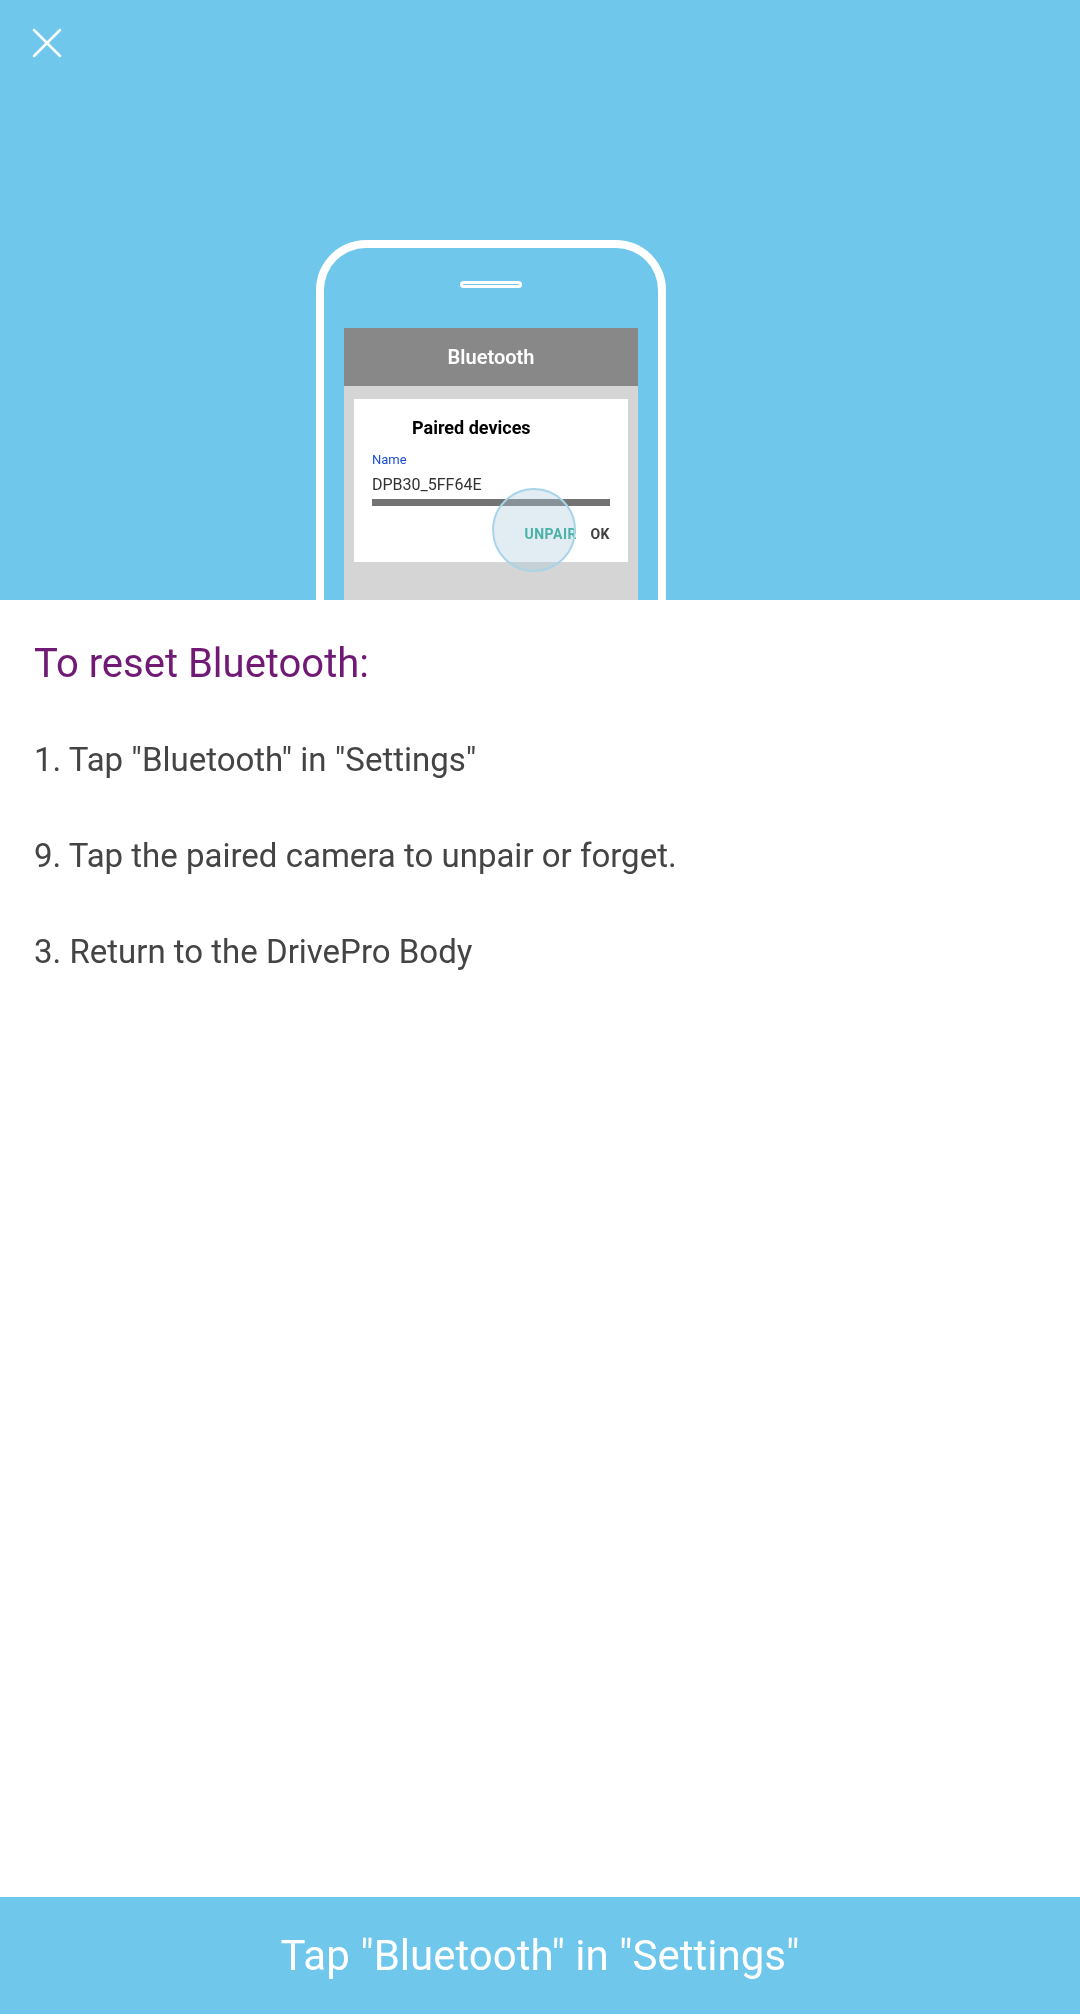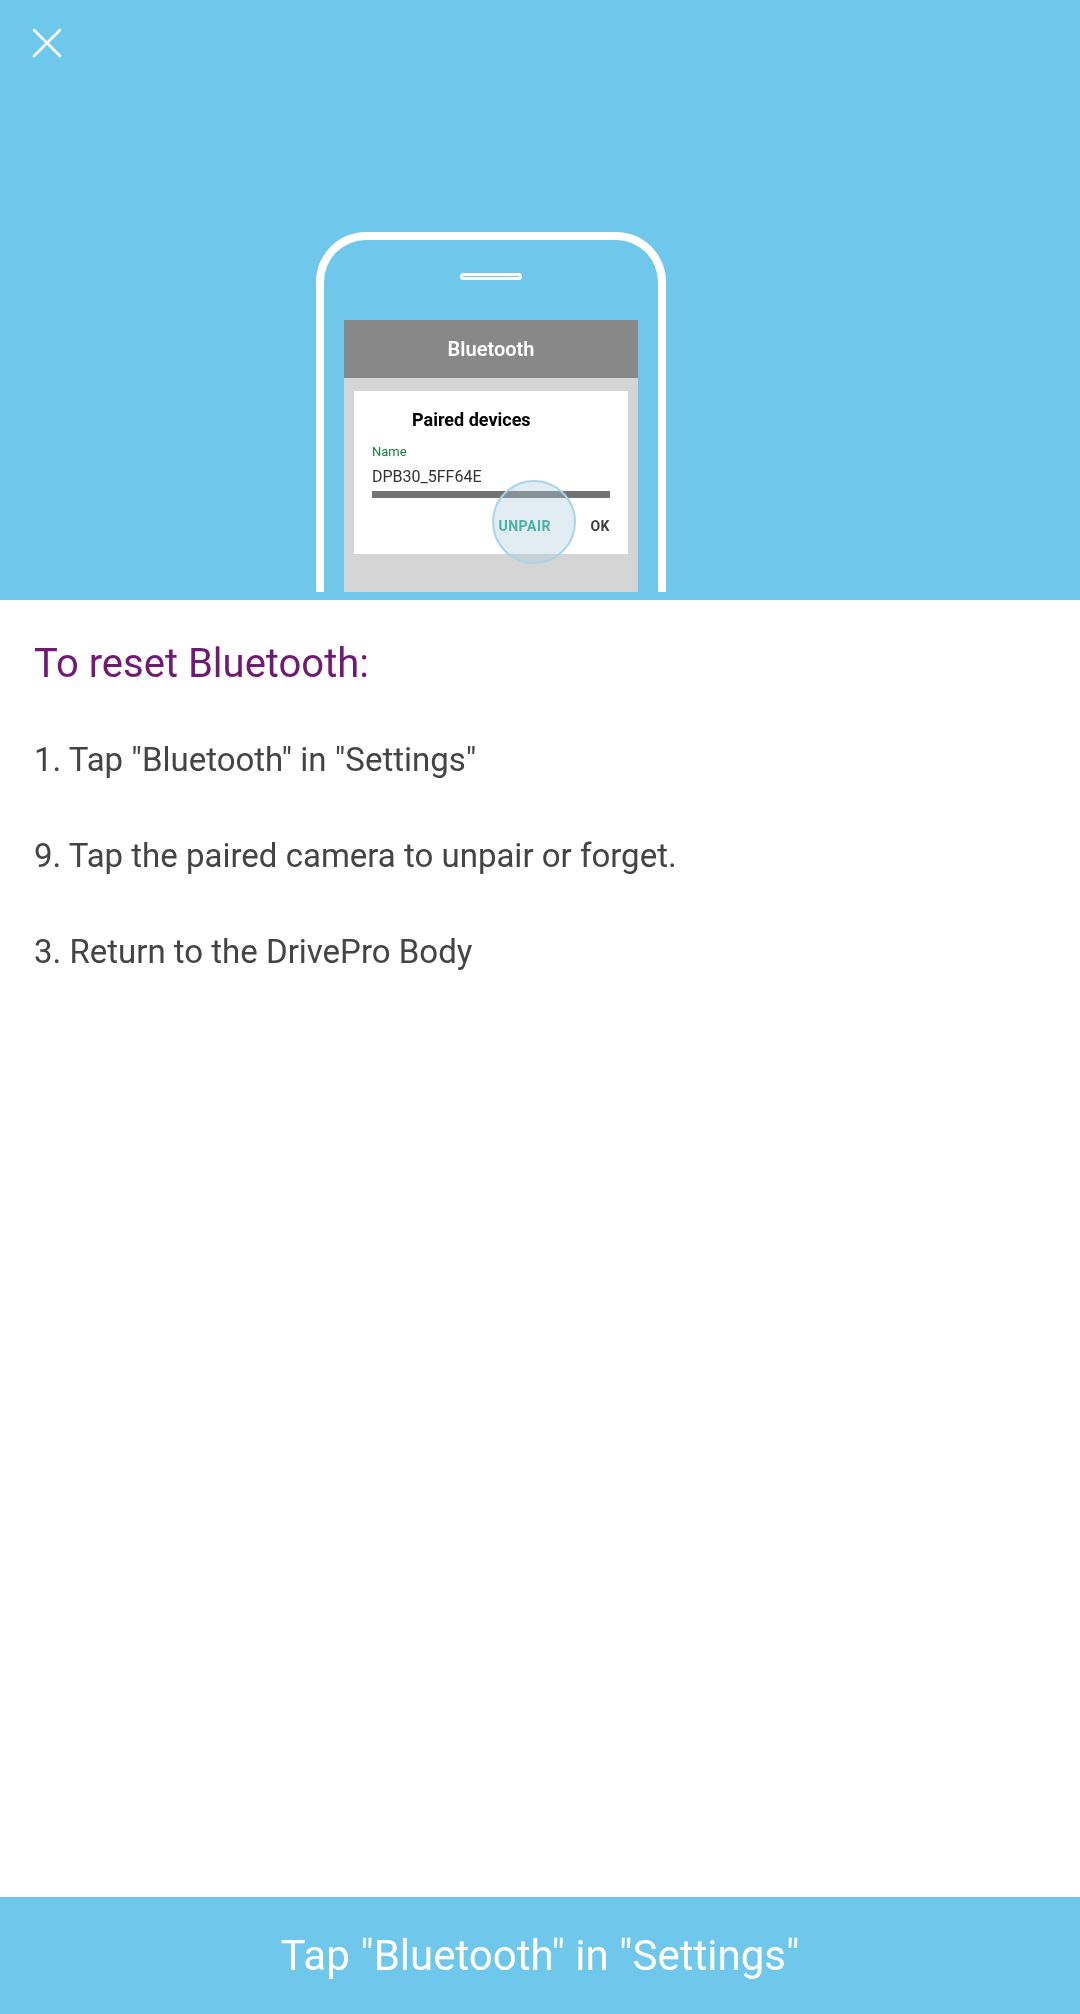--- a/index.html
+++ b/index.html
@@ -34,21 +34,21 @@
       cursor: pointer;
     }
     
     .close-icon svg {
       width: 100%;
       height: 100%;
     }
     
     .phone-mockup {
       position: absolute;
-      bottom: 8px;
+      bottom: 0;
       left: 50%;
       transform: translateX(-64%);
       width: 350px;
       height: 360px;
       border: 8px solid #ffffff;
       border-bottom: none;
       border-radius: 50px 50px 0 0;
       background: #6fc7ec;
       overflow: hidden;
     }
@@ -95,41 +95,41 @@
     .paired-label {
       font-size: 18px;
       font-weight: 700;
       color: #000000;
       margin-bottom: 14px;
       margin-left: 40px;
     }
     
     .name-label {
       font-size: 13px;
-      color: #15803d;
+      color: #1d4ed8;
       margin-bottom: 8px;
     }
     
     .device-name {
       font-size: 16px;
       color: #333333;
       padding-bottom: 5px;
       border-bottom: 7px solid #737373;
     }
     
     .bt-actions {
       text-align: right;
       margin-top: 20px;
       font-size: 14px;
       font-weight: 700;
     }
     
     .unpair-btn {
       color: #17a589;
-      margin-right: 36px;
+      margin-right: 10px;
       letter-spacing: 0.5px;
     }
     
     .ok-btn {
       color: #404040;
       letter-spacing: 0.5px;
     }
     
     .highlight-circle {
       position: absolute;

